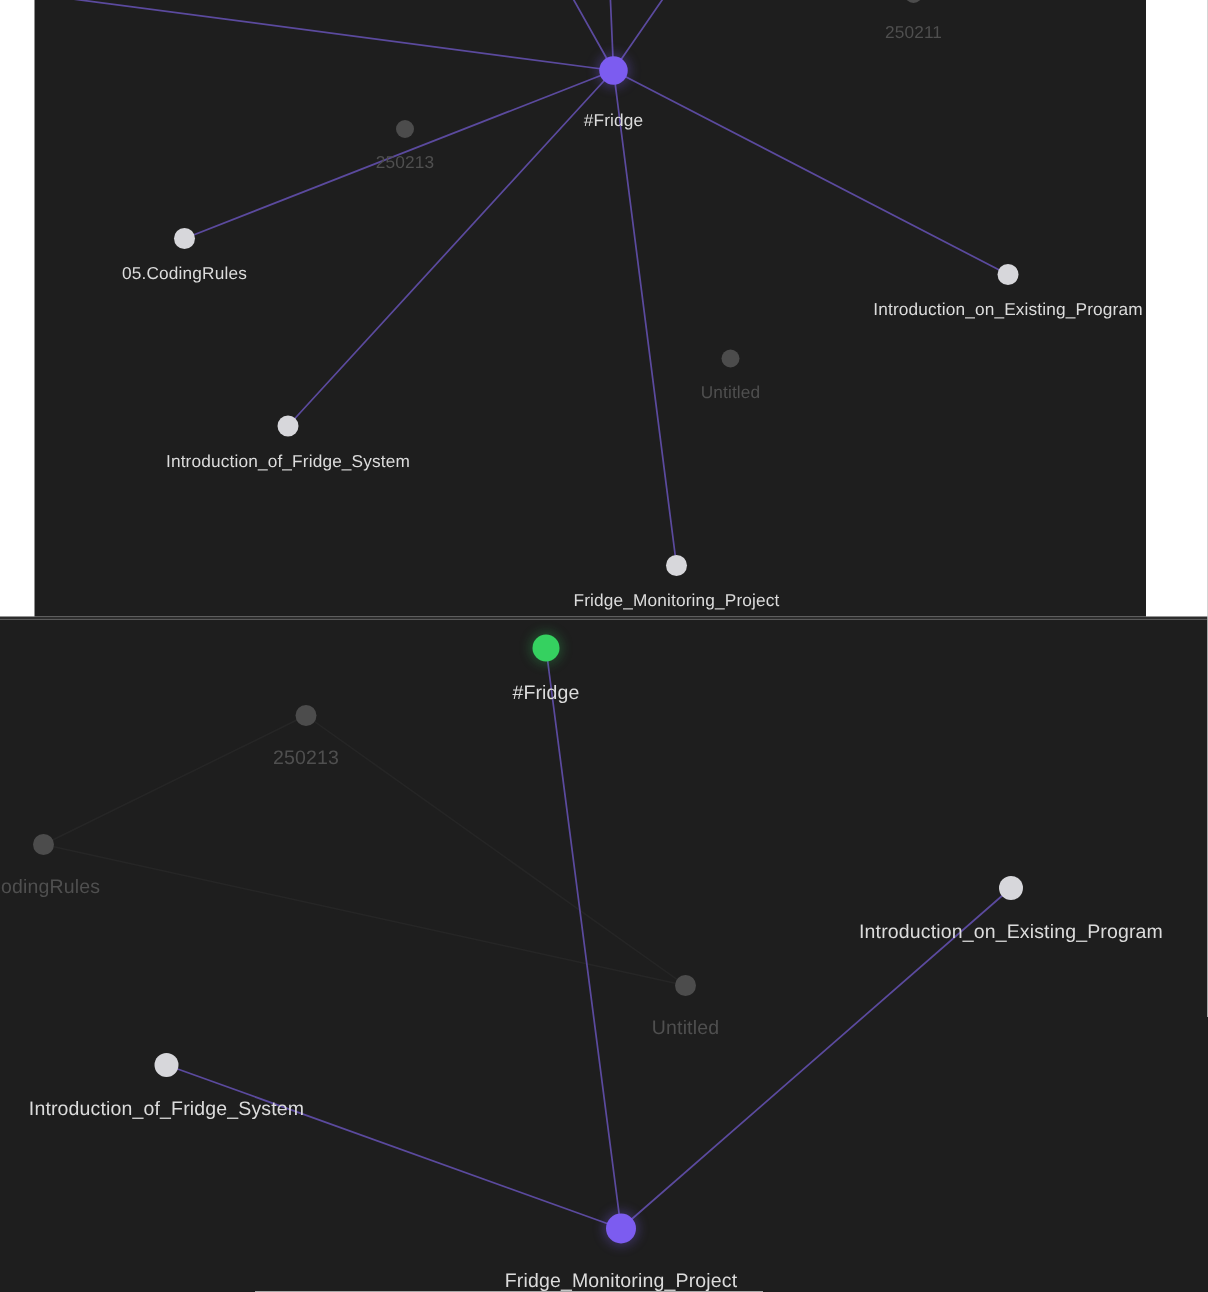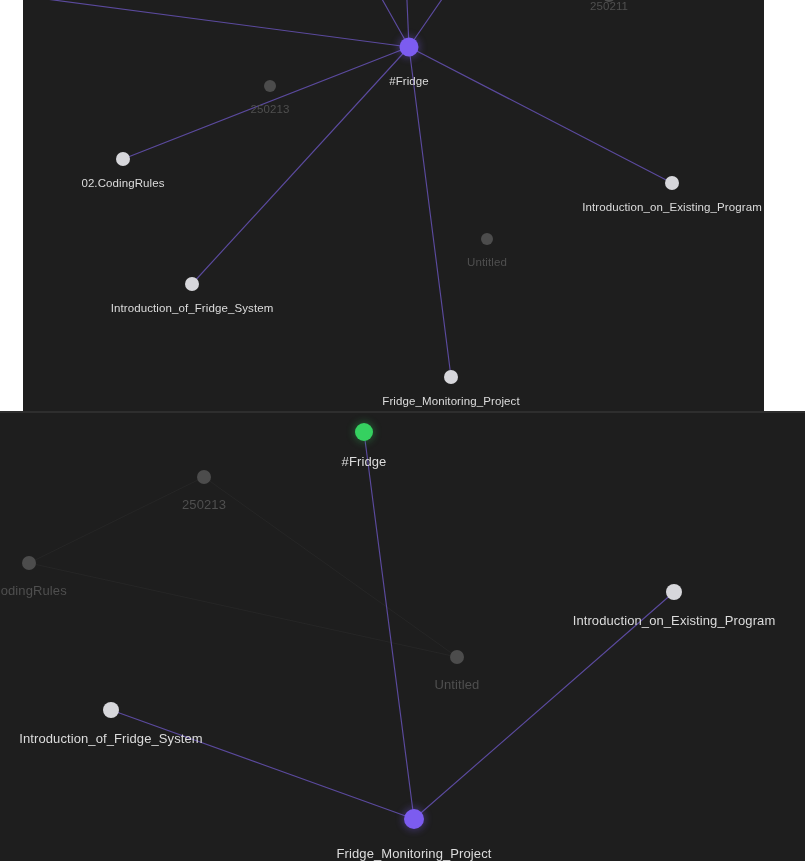--- a/index.html
+++ b/index.html
@@ -115,31 +115,31 @@
         <line x1="386" y1="47" x2="428" y2="377" stroke="#5b4a9e" stroke-width="1.15" stroke-linecap="round"></line>
         <line x1="386" y1="47" x2="337" y2="-40" stroke="#5b4a9e" stroke-width="1.15" stroke-linecap="round"></line>
         <line x1="386" y1="47" x2="382" y2="-45" stroke="#5b4a9e" stroke-width="1.15" stroke-linecap="round"></line>
         <line x1="386" y1="47" x2="446" y2="-40" stroke="#5b4a9e" stroke-width="1.15" stroke-linecap="round"></line>
         <line x1="386" y1="47" x2="-30" y2="-8" stroke="#5b4a9e" stroke-width="1.15" stroke-linecap="round"></line>
       </svg>
     <div id="nodes-top">
         <div class="node accent-purple" style="left: 386px; top: 47px; width: 19px; height: 19px;"></div>
         <div class="node-label bright" style="left: 386px; top: 74.5px; font-size: 11.5px;">#Fridge</div>
         <div class="node bright" style="left: 100px; top: 159px; width: 14px; height: 14px;"></div>
-        <div class="node-label bright" style="left: 100px; top: 177px; font-size: 11.5px;">02.CodingRules</div>
+        <div class="node-label bright" style="left: 100px; top: 177px; font-size: 11.5px;">05.CodingRules</div>
         <div class="node bright" style="left: 649px; top: 183px; width: 14px; height: 14px;"></div>
         <div class="node-label bright" style="left: 649px; top: 201px; font-size: 11.5px;">Introduction_on_Existing_Program</div>
         <div class="node bright" style="left: 169px; top: 284px; width: 14px; height: 14px;"></div>
         <div class="node-label bright" style="left: 169px; top: 302px; font-size: 11.5px;">Introduction_of_Fridge_System</div>
         <div class="node bright" style="left: 428px; top: 377px; width: 14px; height: 14px;"></div>
         <div class="node-label bright" style="left: 428px; top: 395px; font-size: 11.5px;">Fridge_Monitoring_Project</div>
         <div class="node dim" style="left: 247px; top: 86px; width: 12px; height: 12px;"></div>
         <div class="node-label dim" style="left: 247px; top: 103px; font-size: 11.5px;">250213</div>
         <div class="node dim" style="left: 586px; top: -4px; width: 12px; height: 12px;"></div>
-        <div class="node-label dim" style="left: 586px; top: 0; font-size: 11.5px;">250211</div>
+        <div class="node-label dim" style="left: 586px; top: 16px; font-size: 11.5px;">250211</div>
         <div class="node dim" style="left: 464px; top: 239px; width: 12px; height: 12px;"></div>
         <div class="node-label dim" style="left: 464px; top: 256px; font-size: 11.5px;">Untitled</div>
       </div>
   </div>
 
   <div class="panel-divider"></div>
 
   <div class="graph-panel" id="panel-bottom">
     <svg class="graph-svg" id="svg-bottom" viewBox="0 0 805 448" preserveAspectRatio="none">
         <line x1="29" y1="150" x2="204" y2="64" stroke="#262626" stroke-width="1"></line>

